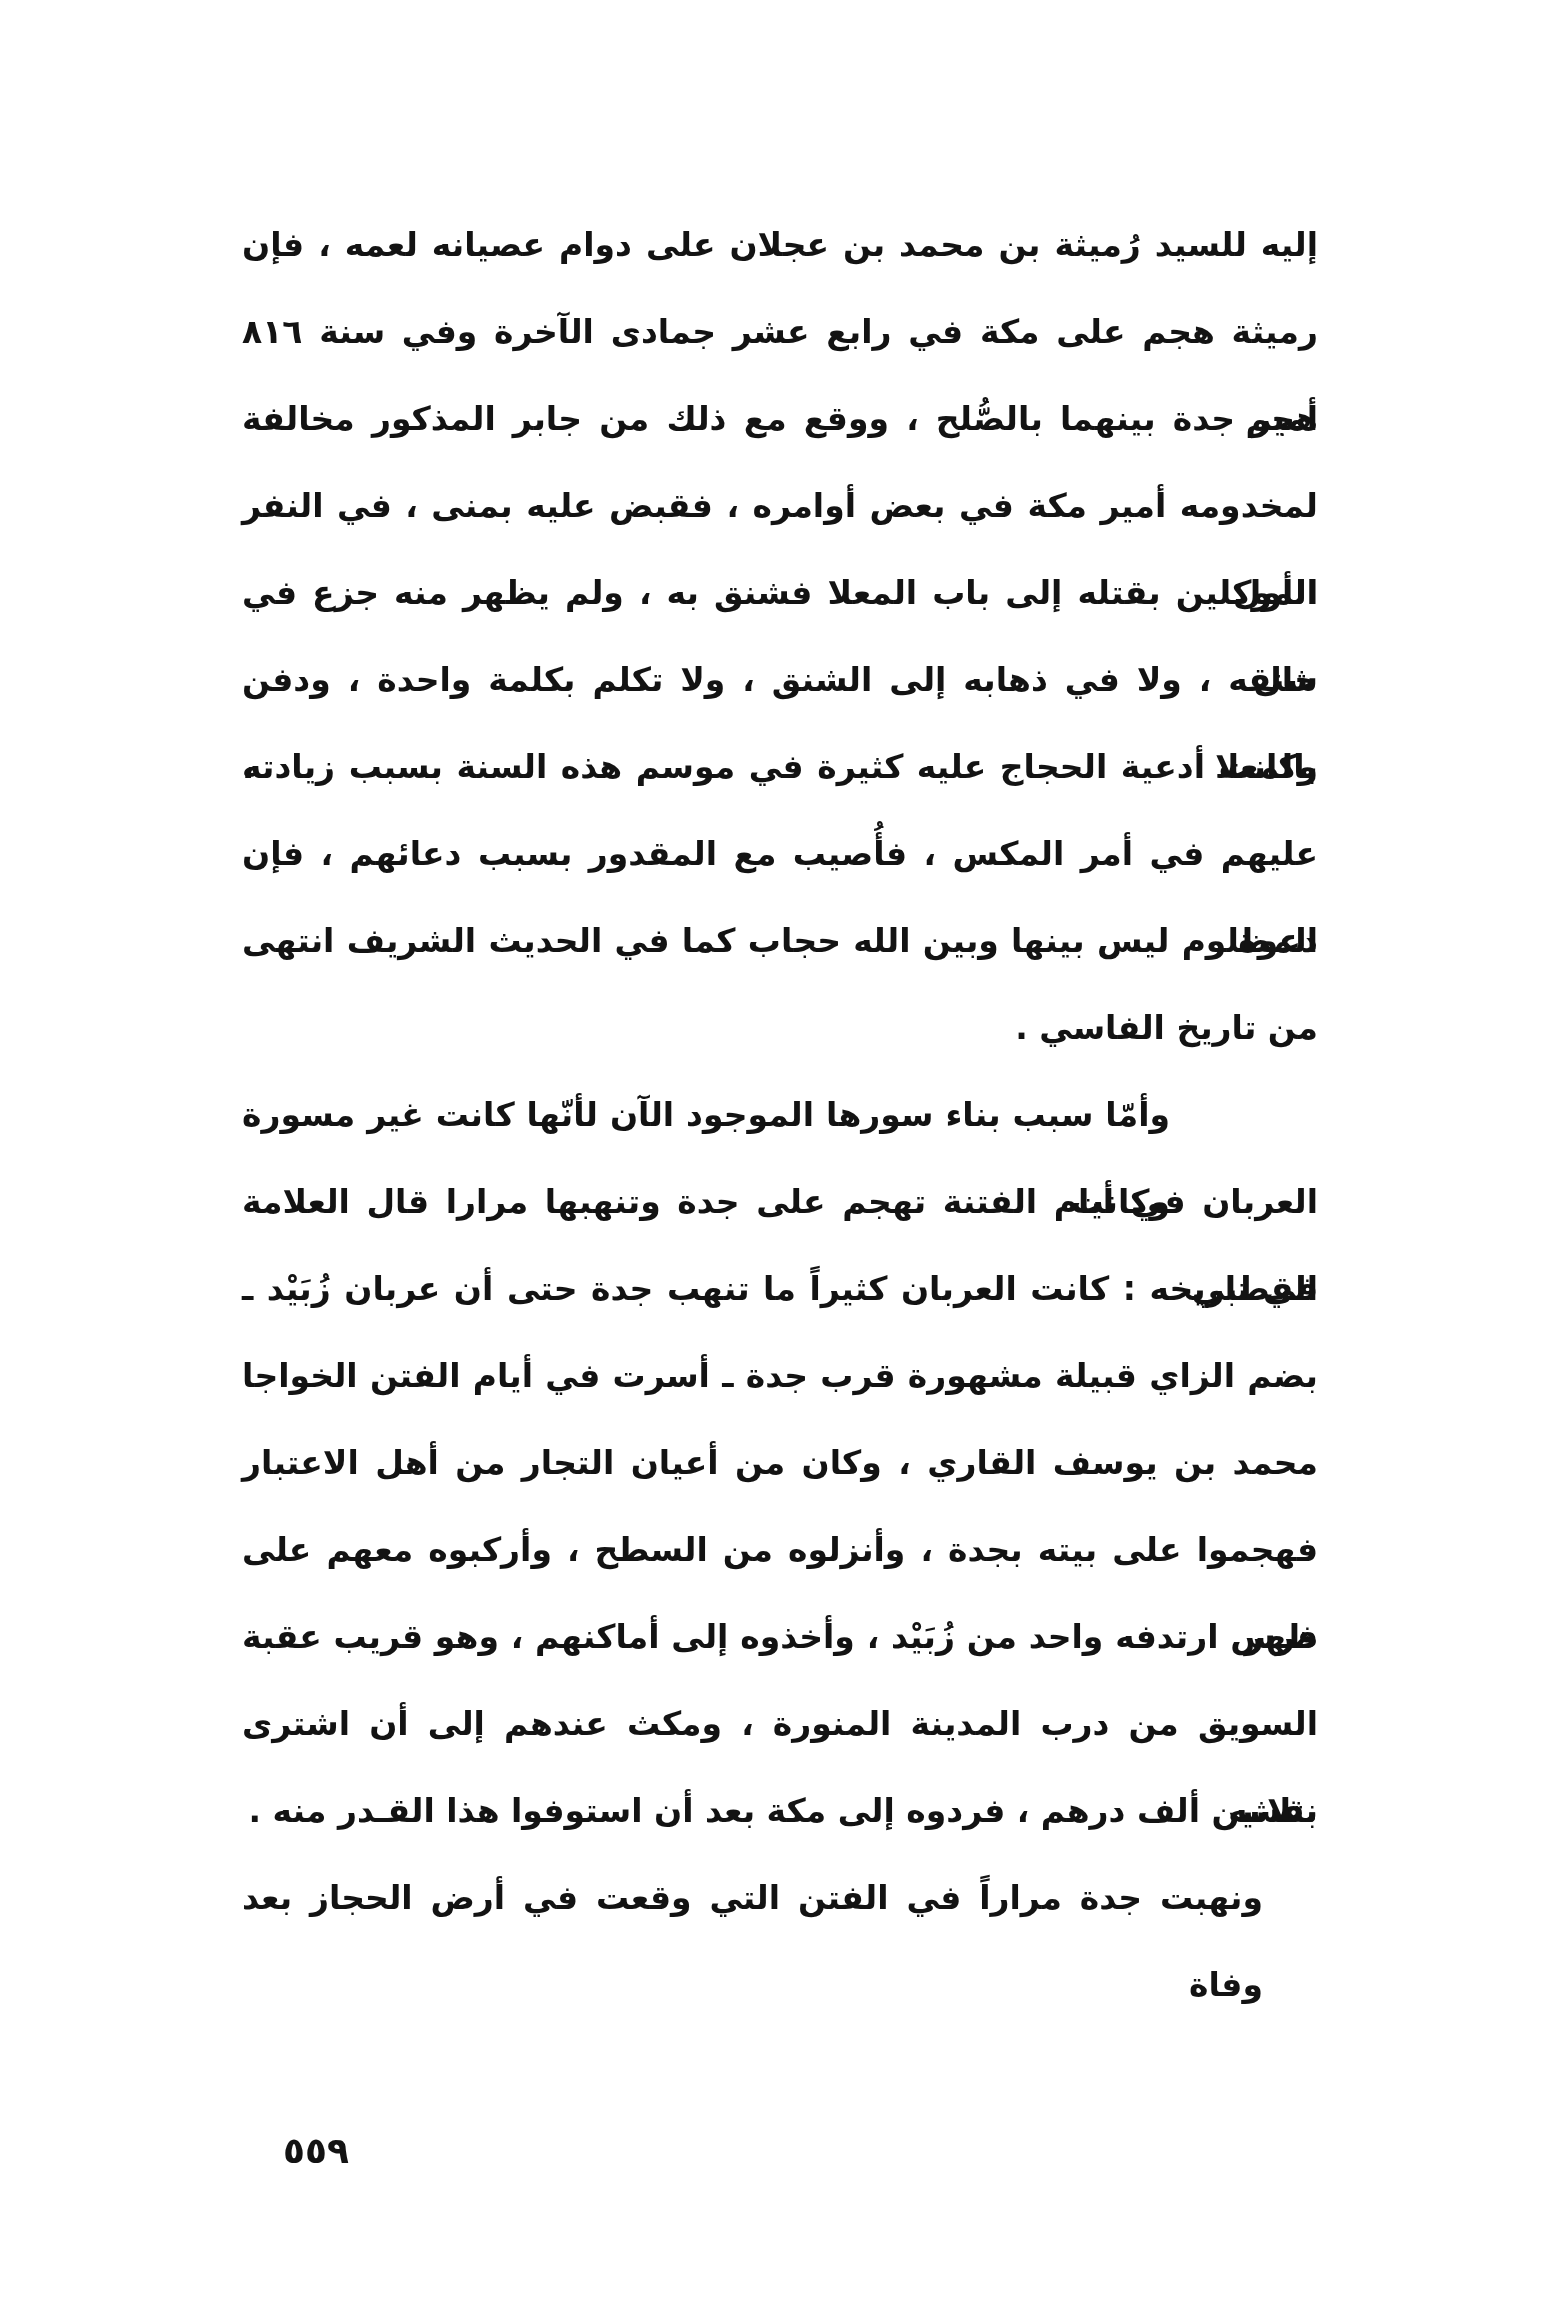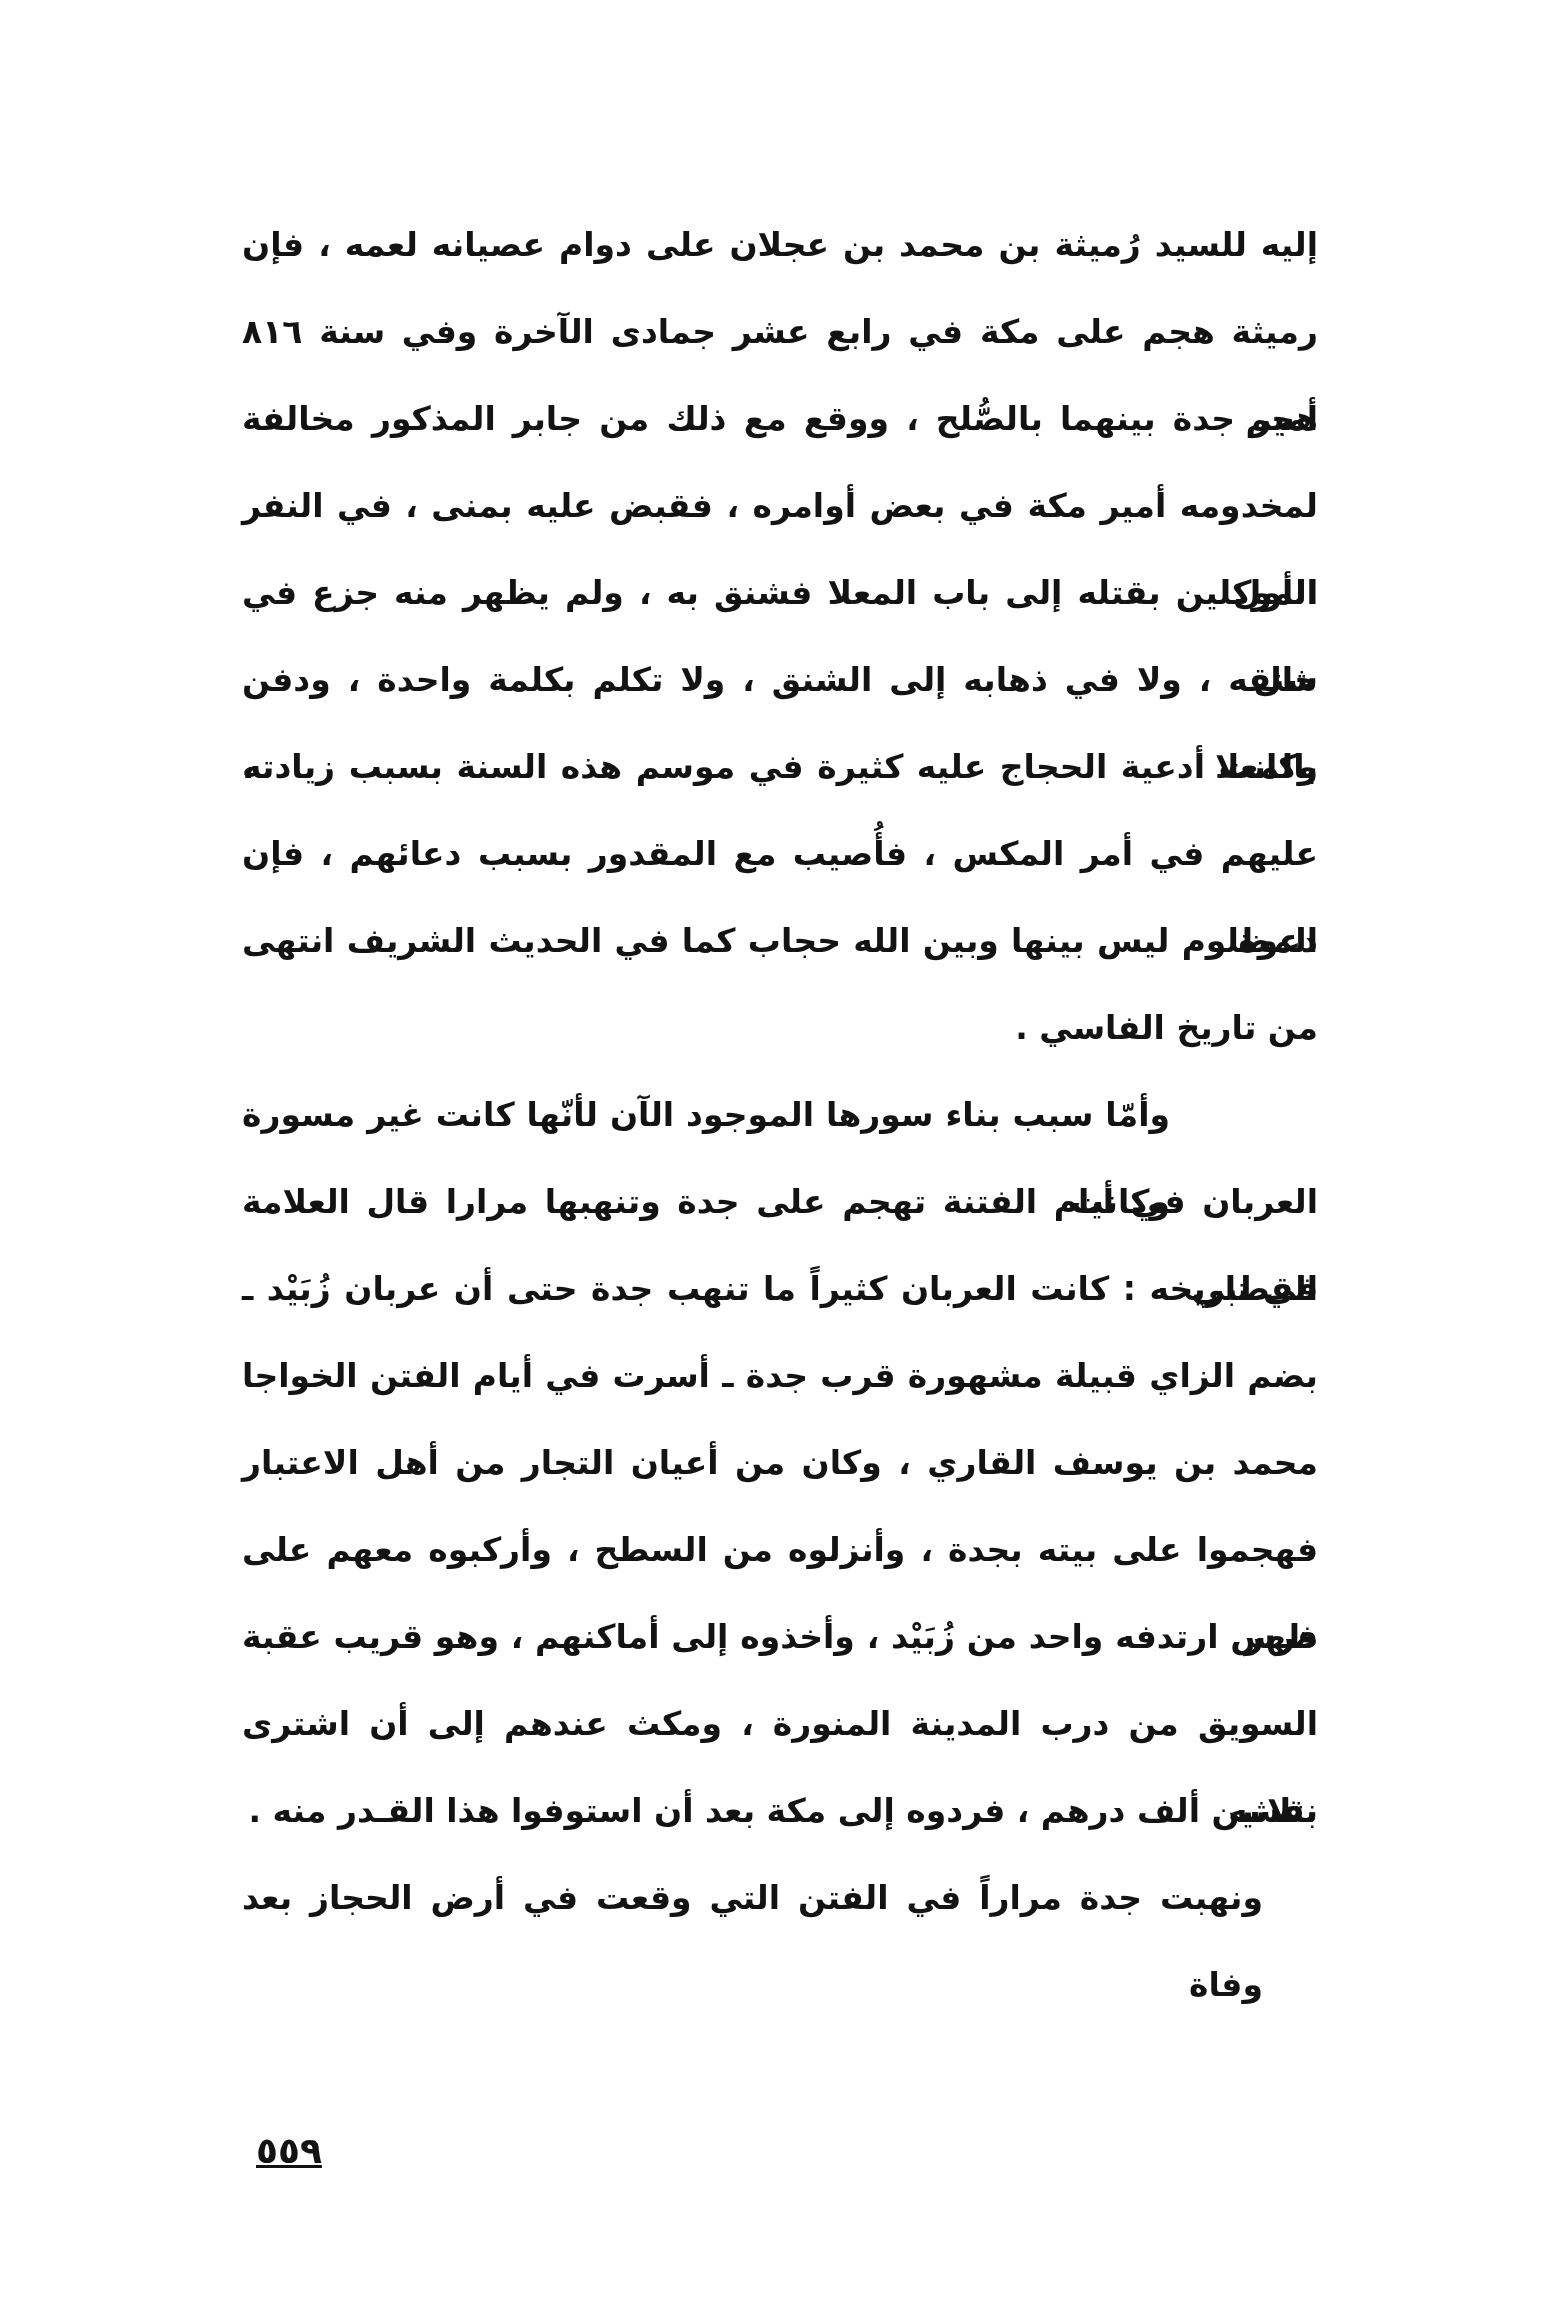--- a/index.html
+++ b/index.html
@@ -36,24 +36,24 @@
     text-align: right;
     text-align-last: right;    
   }
   .page-num {
     position: absolute;
     top: 2105px;
     left: 256px;
     width: 120px;
     height: 51px;
     line-height: 51px;
+    text-align: center;
     font-size: 36px;
     font-weight: 700;
     color: #131313;
-    text-decoration: underline;
   }
 </style>
 </head>
 <body>
 
 <div class="page">
   <div class="text-block">
       <div class="line">إليه للسيد رُميثة بن محمد بن عجلان على دوام عصيانه لعمه ، فإن</div>
       <div class="line">رميثة هجم على مكة في رابع عشر جمادى الآخرة وفي سنة ٨١٦ هجم</div>
       <div class="line">أمير جدة بينهما بالصُّلح ، ووقع مع ذلك من جابر المذكور مخالفة</div>

